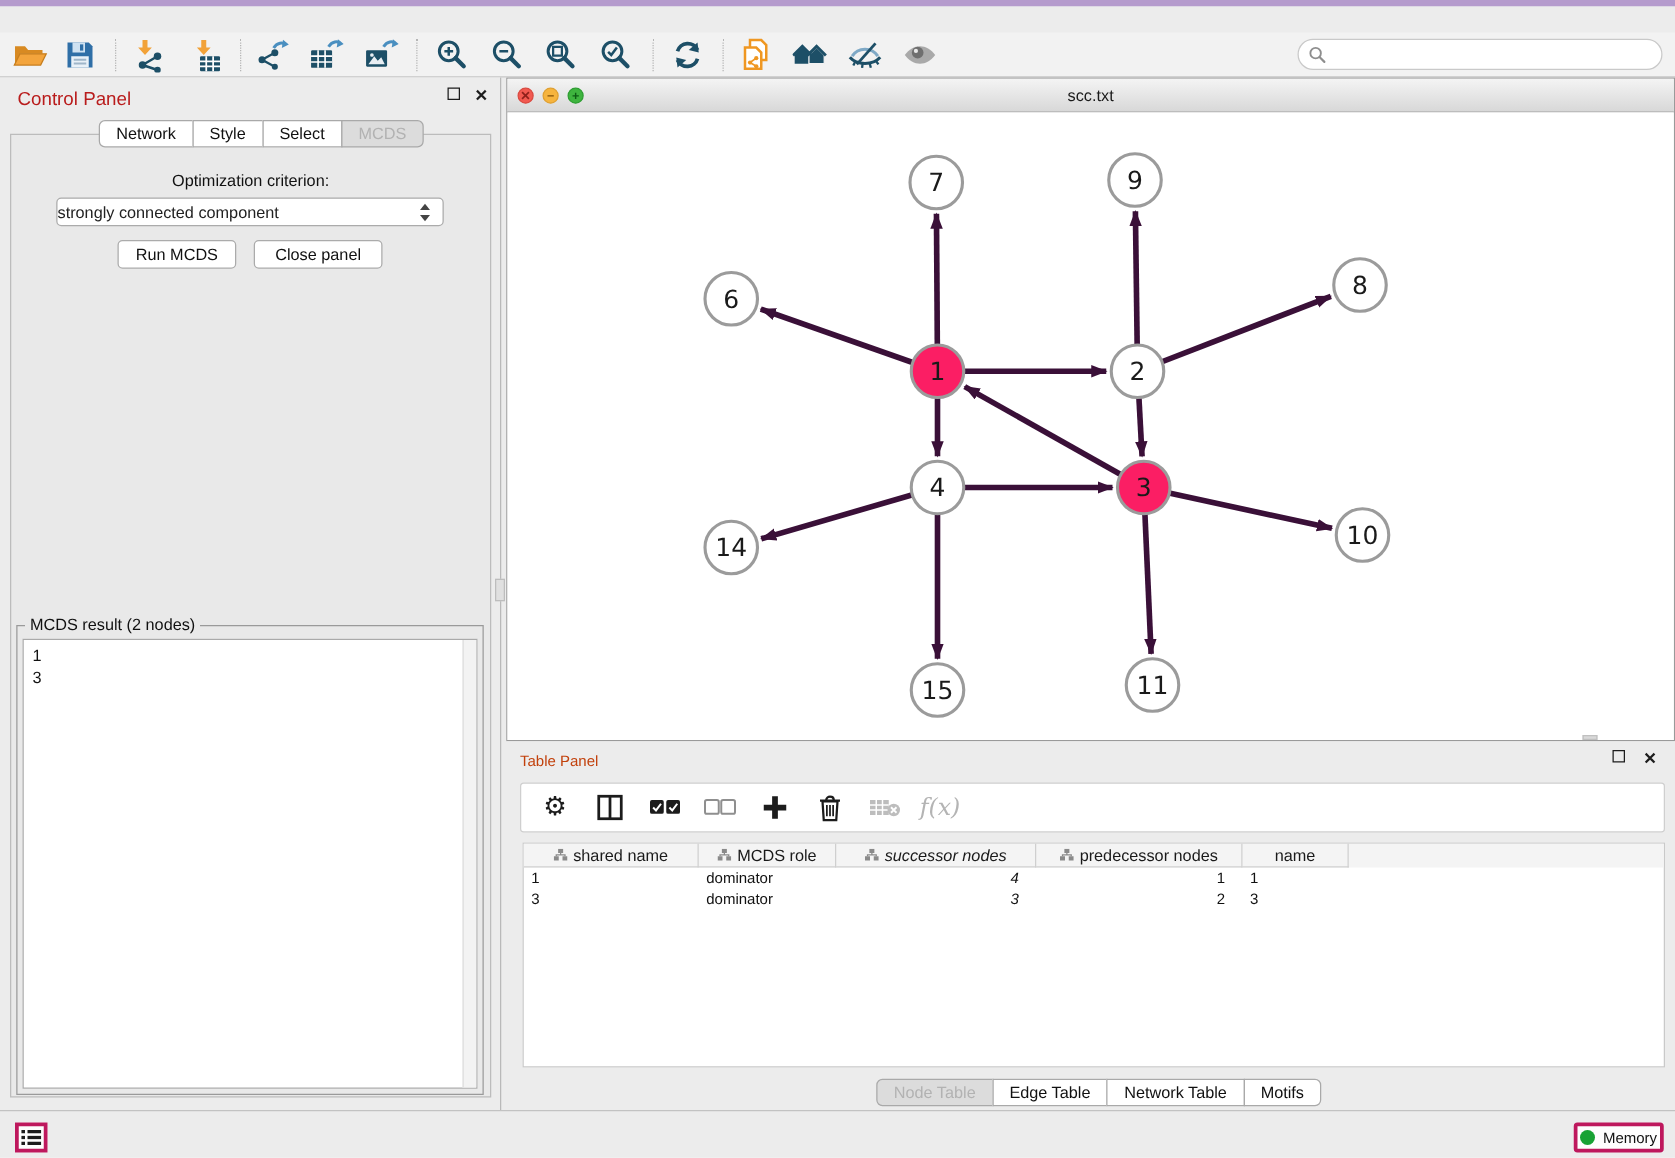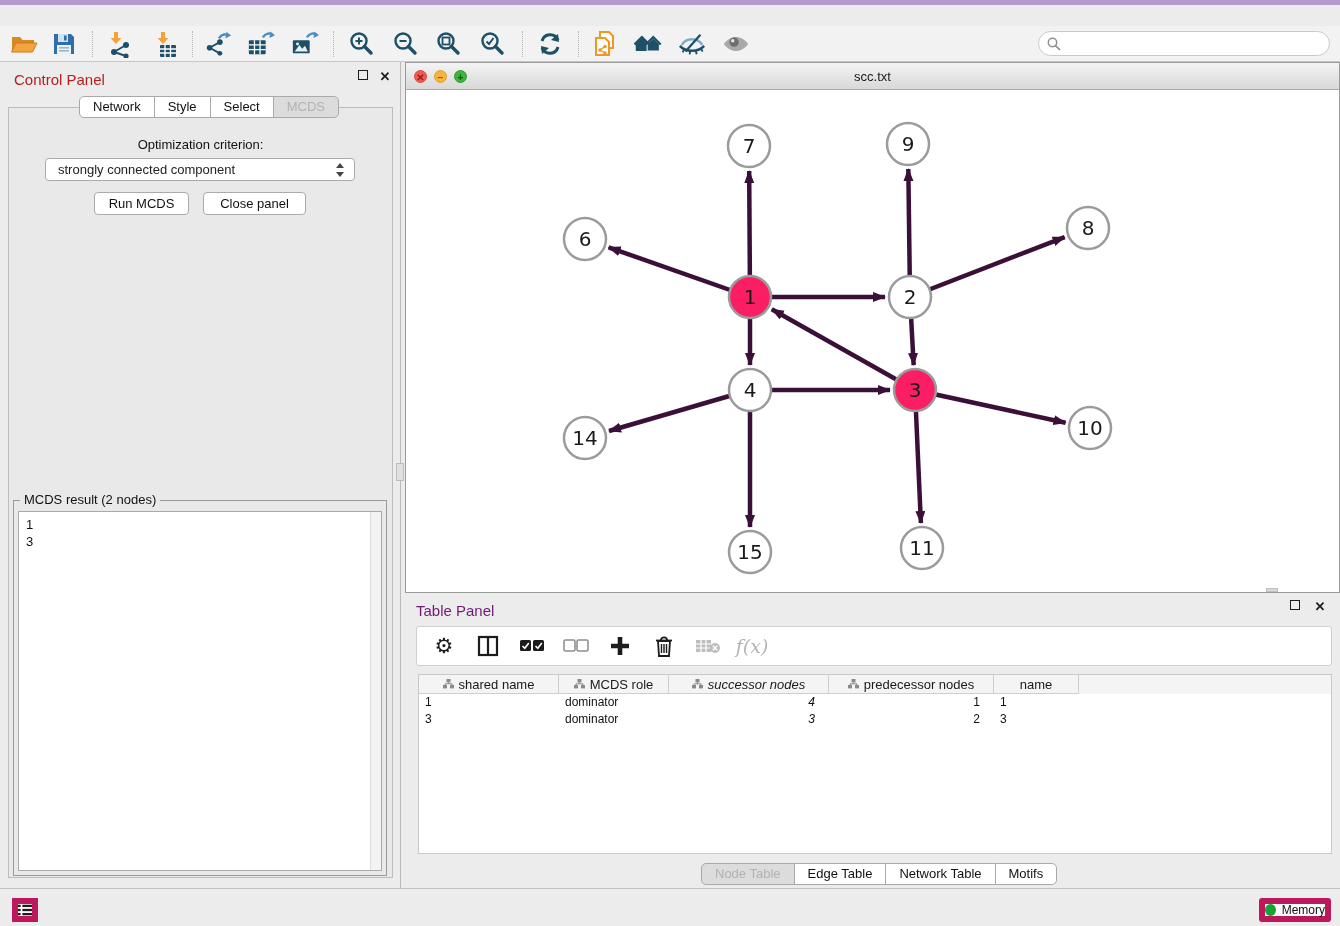--- a/index.html
+++ b/index.html
@@ -30,21 +30,21 @@
 
   .seg-tabs { display:flex; z-index:4; }
   .seg { height:22px; line-height:20px; padding:0 13px; background:#fff; border:1px solid #a9a9a9; margin-left:-1px; font-size:13px; color:#111; text-align:center; }
   .seg:first-child { border-radius:5px 0 0 5px; margin-left:0; }
   .seg:last-child { border-radius:0 5px 5px 0; }
   .seg.active { background:#dcdcdc; color:#b2b2b2;text-align:right; }
   .cp-tabs { left:79px; top:34px; }
 
   .cp-inner { left:8px; top:45px; width:385px; height:771px; background:#e9e9e9; border:1px solid #bcbcbc; }
   .opt-label { left:0; top:75px; width:401px; text-align:center; font-size:13px; color:#111; }
-  .criterion { left:45px; top:96px; width:310px; height:23px; background:#fff; border:1px solid #ababab; border-radius:4px; line-height:21px; padding-left:12px; font-size:13px; }
+  .criterion { left:45px; top:96px; width:310px; height:23px; background:#fff; border:1px solid #ababab; border-radius:4px; line-height:21px; padding-left:0; font-size:13px; }
   .stepper { position:absolute; right:8px; top:3px; width:10px; height:16px; }
   .stepper .up { position:absolute; top:1px; left:0; width:0; height:0; border-left:4px solid transparent; border-right:4px solid transparent; border-bottom:5px solid #444; }
   .stepper .dn { position:absolute; bottom:1px; left:0; width:0; height:0; border-left:4px solid transparent; border-right:4px solid transparent; border-top:5px solid #444; }
   .cp-btn { top:130px; height:23px; background:#fff; border:1px solid #ababab; border-radius:4px; text-align:center; line-height:21px; font-size:13px; color:#111; }
 
   .result-fieldset { left:13px; top:438px; width:374px; height:376px; border:1px solid #9a9a9a; }
   .result-legend { position:absolute; left:6px; top:-9px; background:#e9e9e9; padding:0 4px; font-size:13px; color:#111; }
   .result-box { position:absolute; left:4px; top:10px; width:364px; height:360px; background:#fff; border:1px solid #aaa; }
   .result-text { position:absolute; left:7px; top:4px; font-size:13px; line-height:17px; color:#111; white-space:pre-line; }
   .result-scroll { position:absolute; right:0; top:0; width:11px; height:100%; background:#f3f3f3; border-left:1px solid #ddd; }
@@ -56,39 +56,39 @@
   .tl { top:7px; width:13px; height:13px; border-radius:50%; font-size:10px; font-weight:bold; text-align:center; line-height:13px; color:#7c3c00; }
   .tl-red { background:#f25950; border:1px solid #d94b42; color:#8e1f1a; }
   .tl-yellow { background:#f6b43e; border:1px solid #dfa032; color:#8f5c0d; }
   .tl-green { background:#3eb43e; border:1px solid #2f9e33; color:#0d5c14; }
   .net-canvas { left:0; top:27px; width:933px; height:502px; background:#fff; overflow:hidden; }
   svg text { font-family:"DejaVu Sans","Liberation Sans",sans-serif; }
   .canvas-grip { left:860px; top:525px; width:12px; height:4px; background:#d9d9d9; border:1px solid #c0c0c0; }
 
   
   .table-panel { left:405px; top:531px; width:935px; height:295px; background:#ececec; }
-  .tp-title { left:11px; top:9px; font-size:15px; color:#701a75; }
+  .tp-title { left:11px; top:9px; font-size:12px; color:#c2410c; }
   .tp-toolbar { left:11px; top:33px; width:916px; height:40px; background:#fff; border:1px solid #cfcfcf; border-radius:3px; display:flex; align-items:center; padding-left:12px; gap:14px; }
   .tp-tool { width:30px; height:28px; display:flex; align-items:center; justify-content:center; }
   .gear-glyph { font-size:21px; color:#1c1c1c; line-height:22px; }
   .fx-glyph { font-family:"DejaVu Serif","Liberation Serif",serif; font-style:italic; font-size:19px; color:#b4b4b4; }
 
   .tbl { left:13px; top:81px; width:914px; height:180px; background:#fff; border:1px solid #c9c9c9; }
   .tbl-header { display:flex; height:19px; background:#f4f4f4; }
   .th { border-right:1px solid #cfcfcf; border-bottom:1px solid #cfcfcf; display:flex; align-items:center; justify-content:center; gap:5px; font-size:13px; color:#1a1a1a; }
   .th-icon { display:inline-block; }
   .tr { display:flex; height:17px; }
   .td { font-size:12px; color:#111; padding:1px 6px; overflow:hidden; }
   .td.num { text-align:right; padding-right:14px; }
   .cw0{width:140px;} .cw1{width:110px;} .cw2{width:160px;font-style:italic;} .cw3{width:165px;} .cw4{width:85px;}
   .tp-tabs { left:296px; top:270px; }
 
   
   .statusbar { left:0; top:888px; width:1340px; height:38px; background:#ececec; border-top:1px solid #c2c2c2; }
-  .sb-btn { top:9px; height:24px; background:#fdfdfd; border:6px solid #be185d; display:flex; align-items:center; justify-content:center; }
+  .sb-btn { top:9px; height:24px; background:#fdfdfd; border:3px solid #be185d; display:flex; align-items:center; justify-content:center; }
   .list-btn { left:12px; width:26px; }
   .mem-btn { right:9px; width:72px; gap:6px; border-radius:3px; font-size:12px; color:#111; }
   .mem-dot { width:12px; height:12px; border-radius:50%; background:#18a234; }
 </style>
 </head>
 <body>
 
 <div class="app">
 
   <div class="abs purple-strip"></div>

